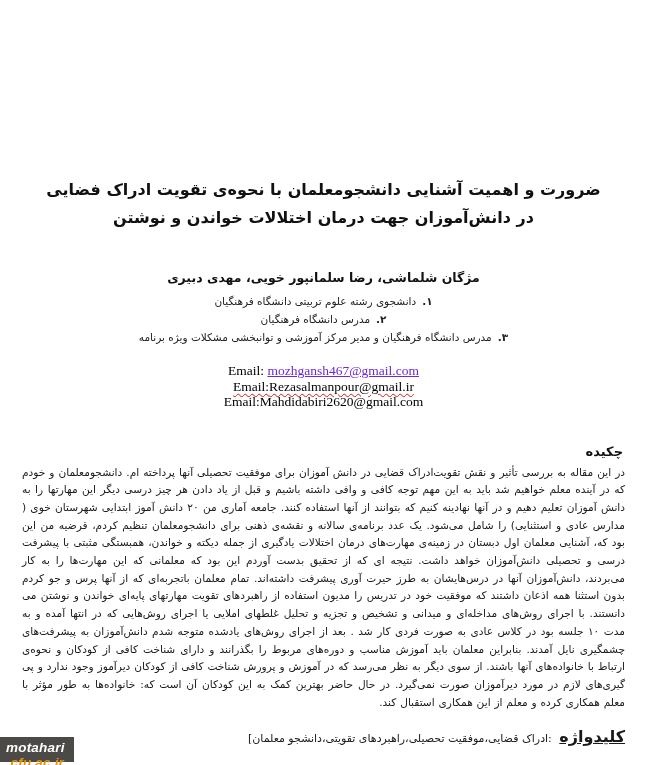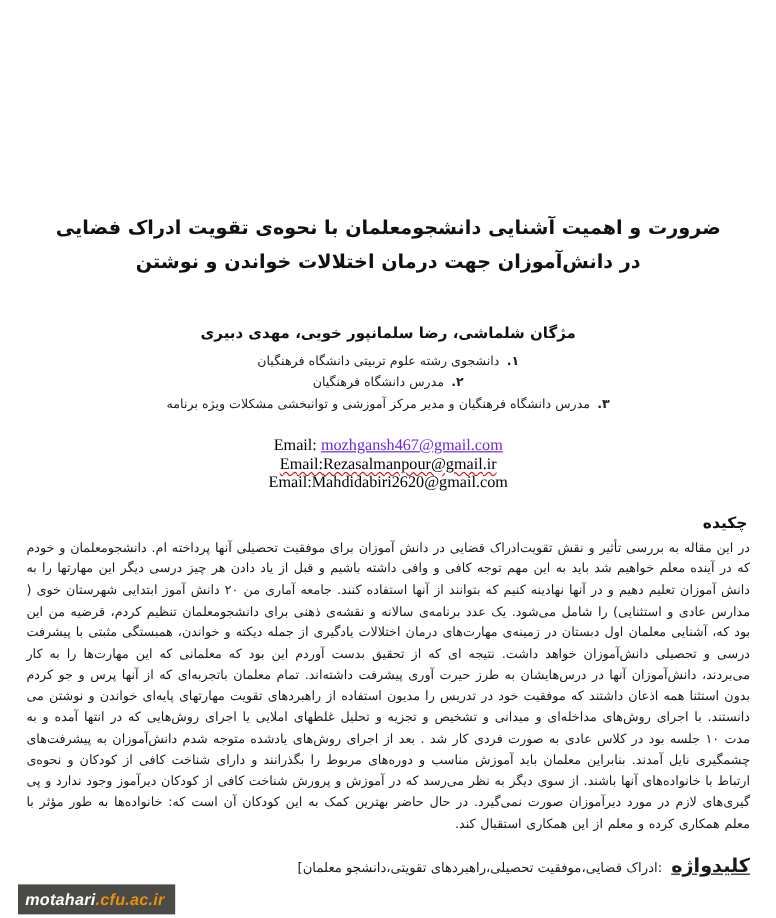--- a/index.html
+++ b/index.html
@@ -64,21 +64,21 @@
     cursor: pointer;
   }
   .email-spellcheck {
     text-decoration: underline;
     text-decoration-style: wavy;
     text-decoration-color: #d11a1a;
     text-decoration-thickness: 1px;
     text-underline-offset: 2px;
   }
   .abstract-heading {
-    margin-top: 19px;
+    margin-top: 34px;
     padding: 0 24px;
     direction: rtl;
     text-align: right;
     font-size: 13px;
     font-weight: bold;
     color: #111;
   }
   .abstract-text {
     margin-top: 5px;
     padding: 0 22px;
@@ -98,31 +98,32 @@
     color: #1a1a1a;
   }
   .keywords-label {
     font-weight: bold;
     font-size: 16px;
     margin-left: 4px;
     text-decoration: underline;
   }
   .watermark {
     position: absolute;
-    left: 15px;
+    left: 0;
     top: 737px;
     height: 25px;
     padding: 3px 9px 3px 6px;
     display: inline-flex;
     align-items: center;
     font-family: "Liberation Sans", sans-serif;
     font-style: italic;
     font-weight: bold;
     font-size: 13.5px;
     letter-spacing: 0.2px;
+    flex-direction: column;
   }
 </style>
 </head>
 <body>
 
 <div class="page">
 
   <div class="title-block">
     <div class="title-line">ضرورت و اهمیت آشنایی دانشجومعلمان با نحوه‌ی تقویت ادراک فضایی</div>
     <div class="title-line">در دانش‌آموزان جهت درمان اختلالات خواندن و نوشتن</div>

